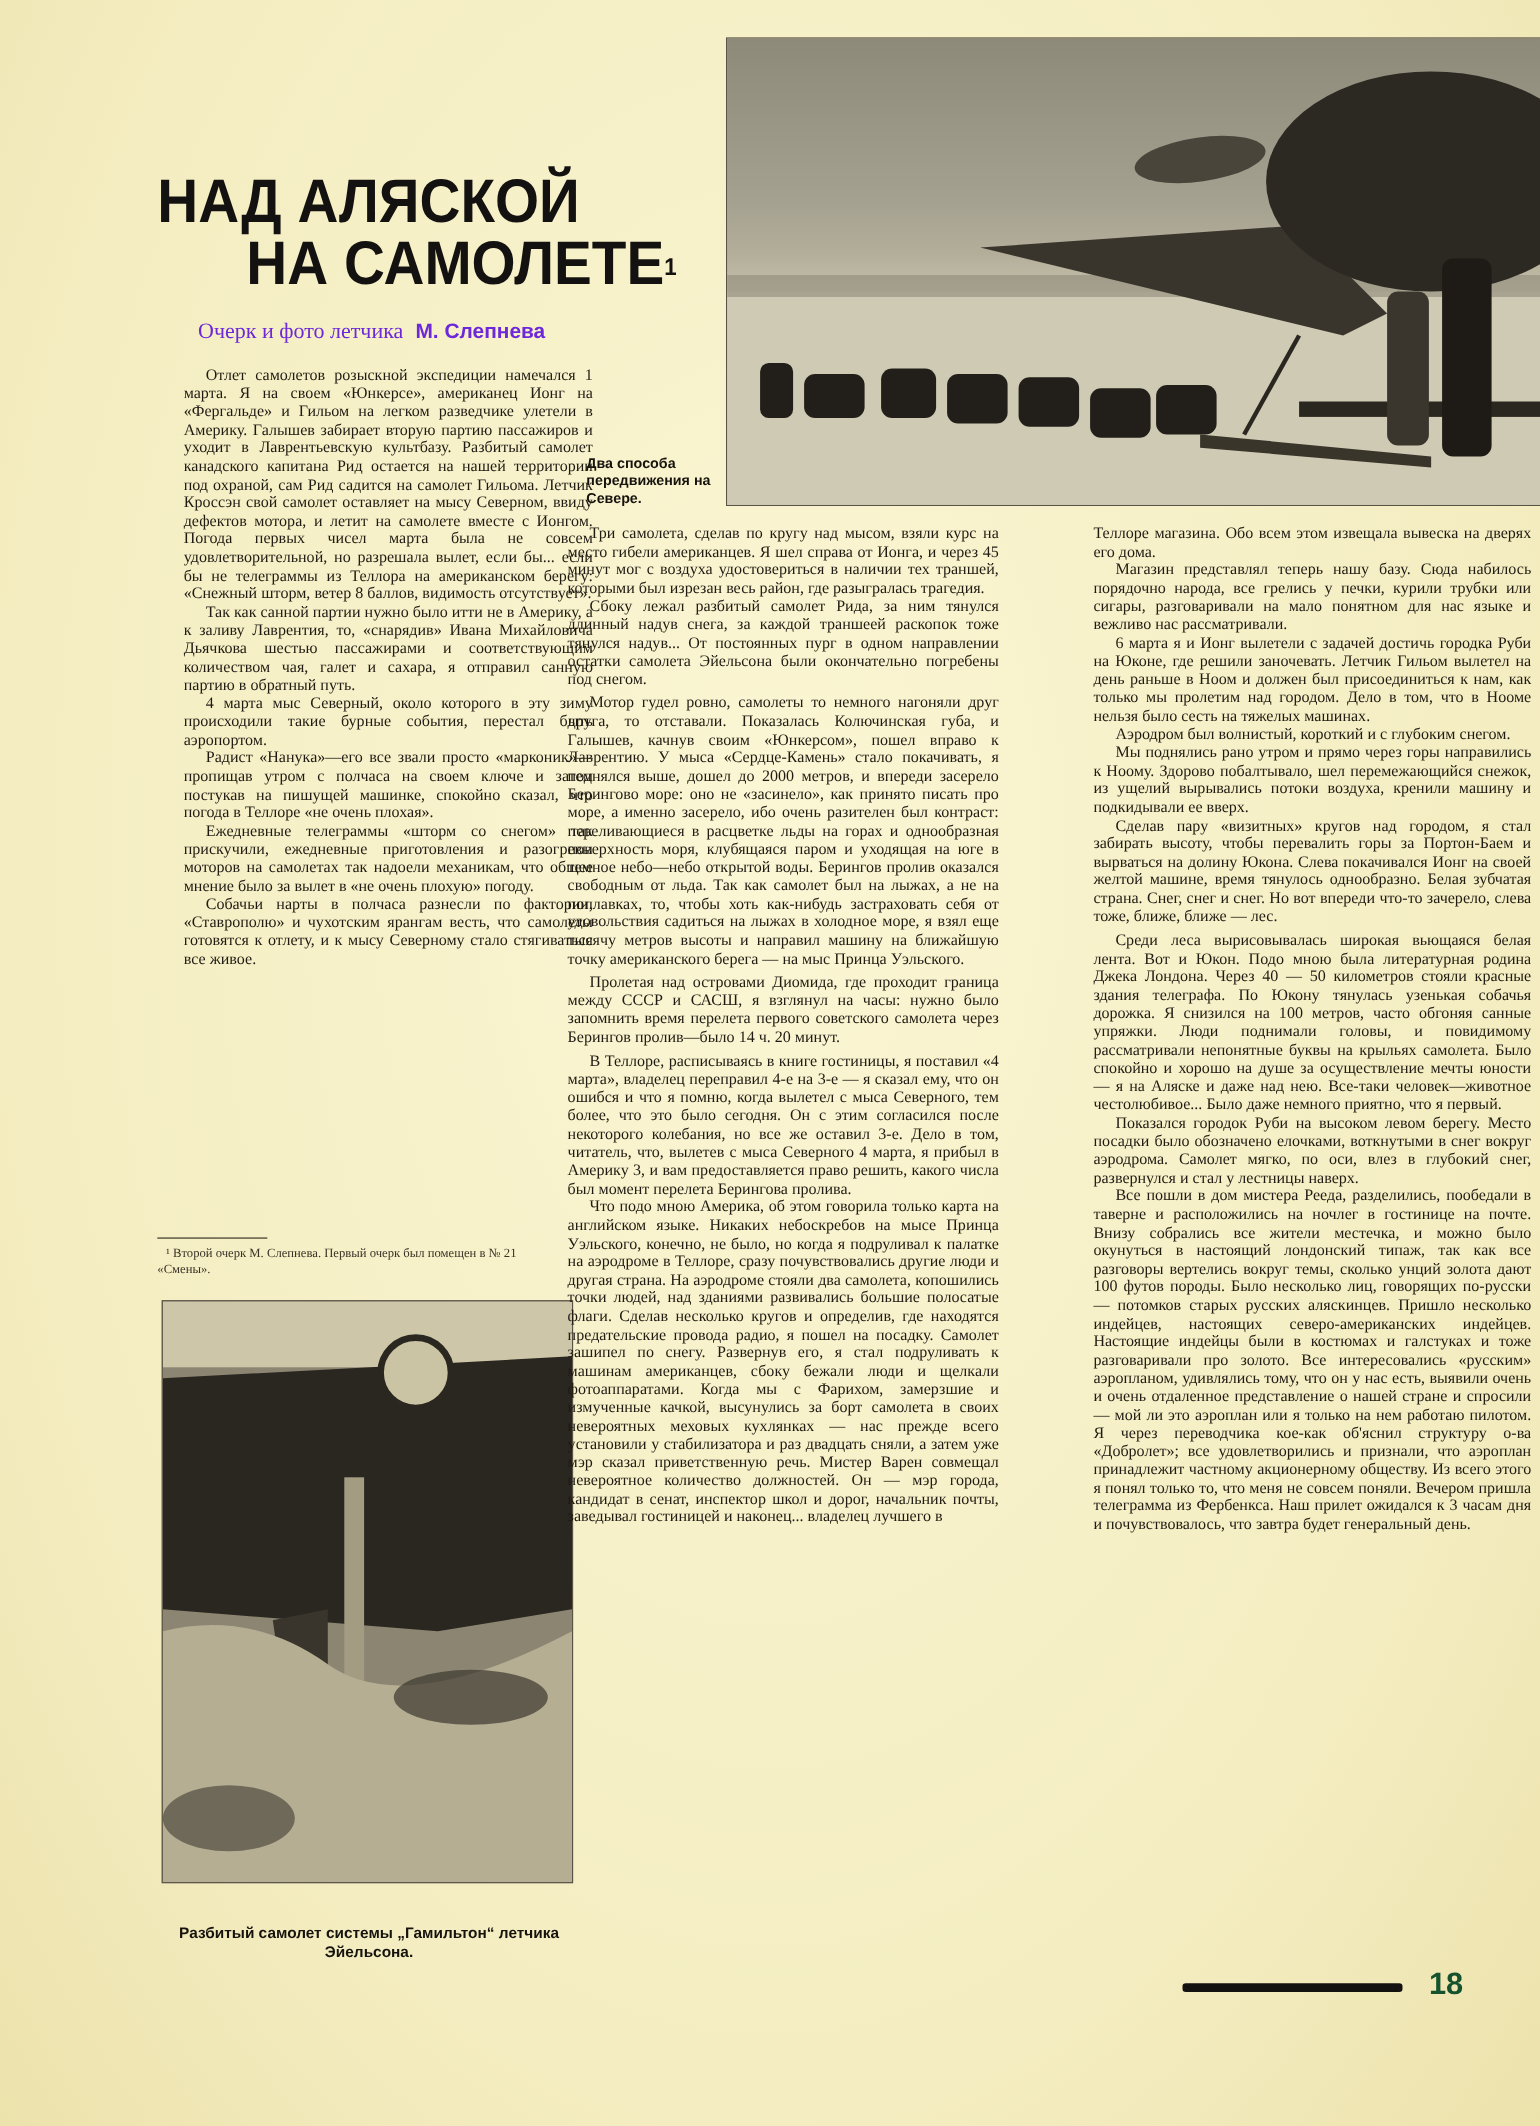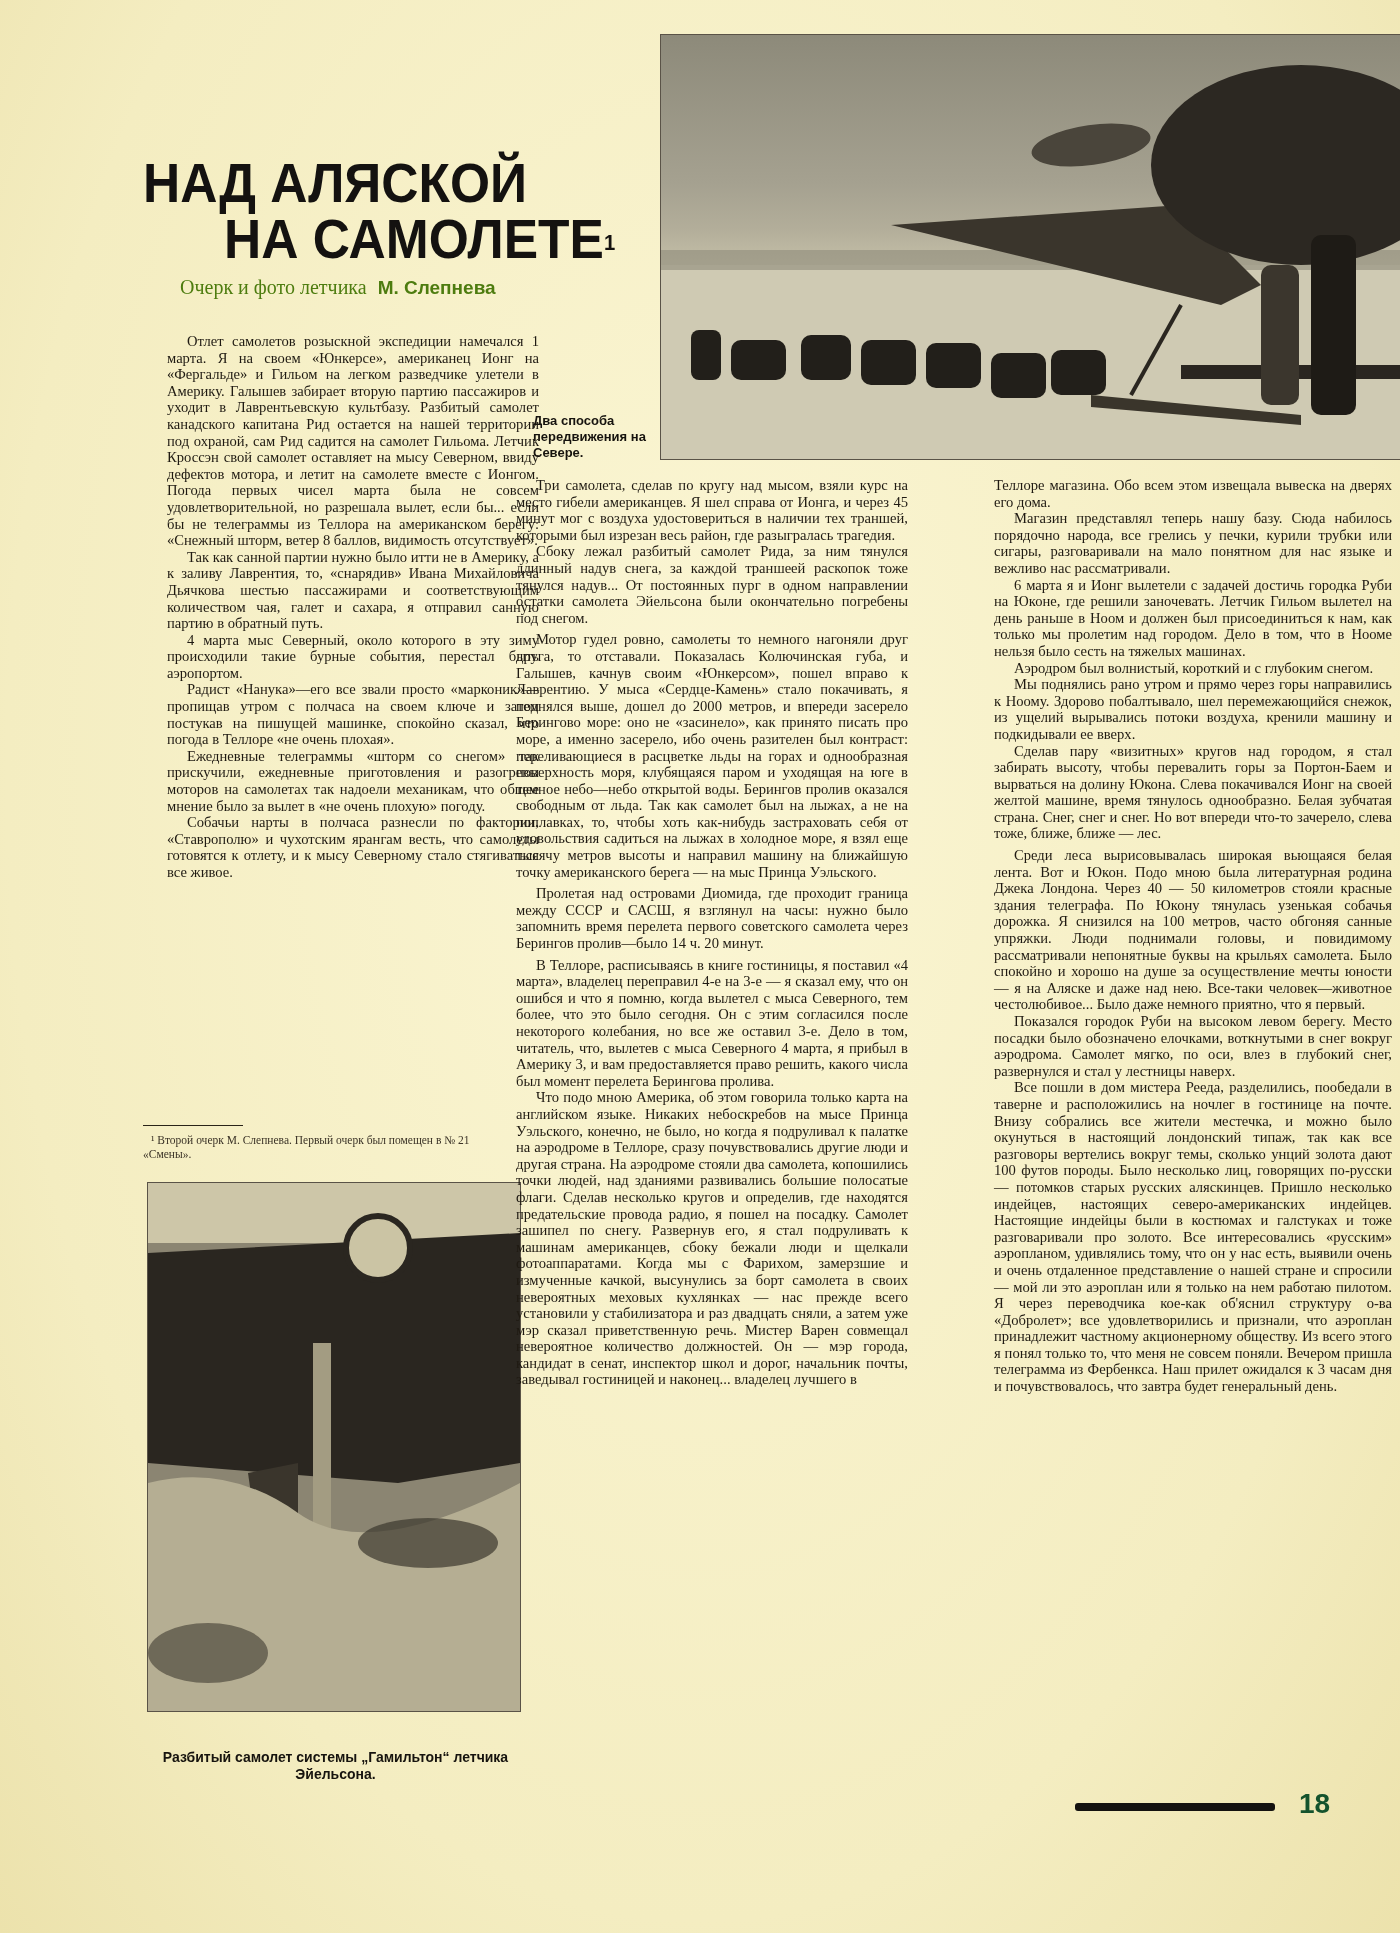--- a/index.html
+++ b/index.html
@@ -12,22 +12,22 @@
   .title {
     position:absolute; left:143px; top:155px; width:520px;
     font-family:"Liberation Sans", sans-serif; font-weight:bold;
     font-size:56px; line-height:56px; letter-spacing:0px; color:#141210;
     transform:scaleX(0.92); transform-origin:left top;
   }
   .title .l1 { display:block; }
   .title .l2 { display:block; padding-left:88px; }
   .title sup { font-size:22px; vertical-align:top; position:relative; top:4px; }
   .byline {
-    position:absolute; left:180px; top:276px; width:420px;
-    font-size:20px; color:#4d7c0f;
+    position:absolute; left:180px; top:290px; width:420px;
+    font-size:20px; color:#6d28d9;
   }
   .byline b { font-family:"Liberation Sans", sans-serif; font-weight:bold; font-size:19px; margin-left:6px; }
   .col {
     position:absolute; font-size:14.6px; line-height:16.6px; text-align:justify;
     hyphens:manual;
   }
   .col p { margin:0; text-indent:20px; }
   .col p.noind { text-indent:0; }
   .col p.gap { margin-top:5px; }
   #col1 { left:143px; top:333px; width:372px;margin-left:24px; }

